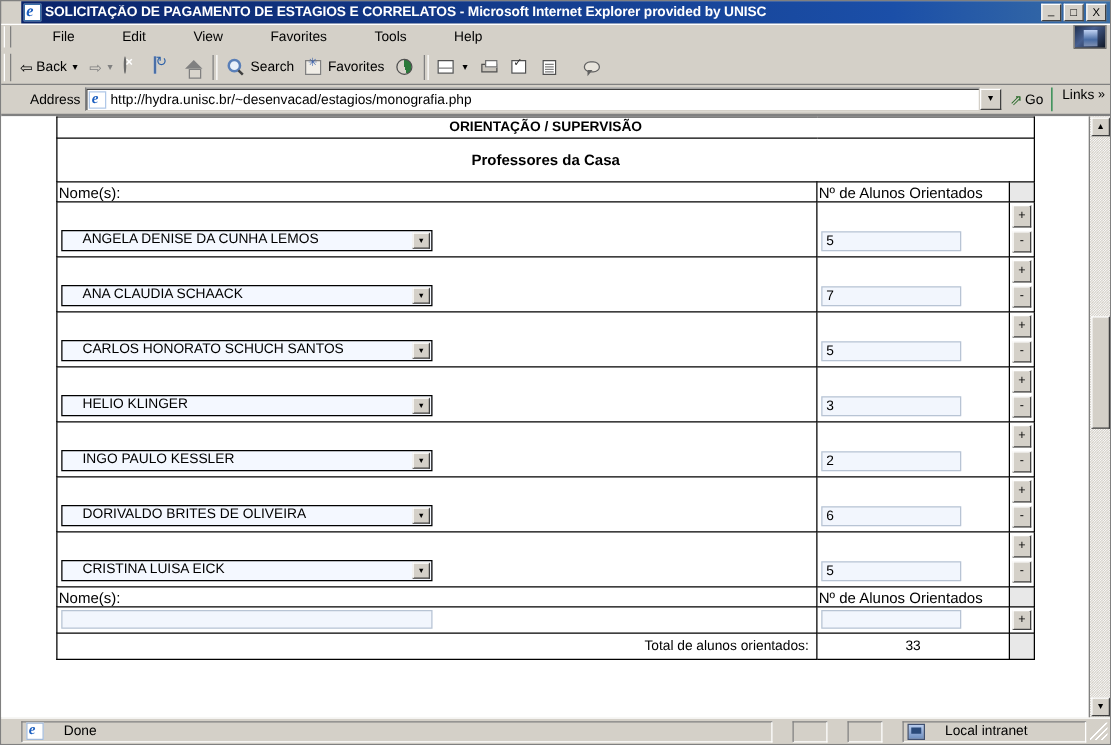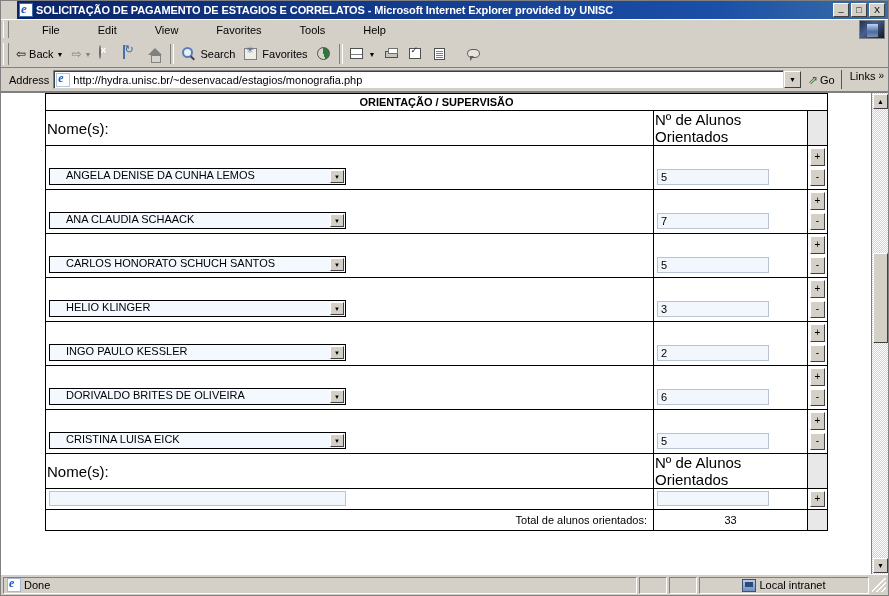--- a/index.html
+++ b/index.html
@@ -246,21 +246,21 @@
 
   
   .addrbar {
     height: 23px;
     background: #d4d0c8;
     display: flex; align-items: center;
     flex: none;
     border-bottom: 1px solid #808080;
     position: relative;
   }
-  .addr-label { font-size: 11px; padding: 0 4px 0 8px; color:#000; }
+  .addr-label { font-size: 11px; padding: 0 4px 0 23px; color:#000; }
   .addr-field {
     flex: 1 1 auto;
     height: 19px;
     background: #ffffff;
     border: 1px solid #808080;
     border-right-color:#d4d0c8; border-bottom-color:#d4d0c8;
     box-shadow: inset 1px 1px 0 #404040;
     display: flex; align-items: center;
     box-sizing: border-box;
     margin-right: 0;
@@ -339,21 +339,21 @@
   }
   .section-band {
     text-align: center;
     font-weight: bold;
     font-size: 12px;
     height: 34px;
     background: #ffffff;
   }
   .col-head {
     height: 15px;
-    font-size: 15px;
+    font-size: 12px;
     padding-left: 1px !important;
     background: #ffffff;
   }
   .spacer-col { background: #e8e8e8; }
 
   .row-name { height: 43px; position: relative; }
   .row-num  { height: 43px; position: relative; }
   .row-btns { width: 20px; padding: 0 !important; position: relative; }
   .sel-wrap { position:absolute; left:3px; bottom:4px; width:297px; height:17px; }
   .sel-box {
@@ -474,25 +474,26 @@
     gap: 2px;
   }
   .sb-panel {
     height: 17px;
     border: 1px solid #808080;
     border-right-color:#ffffff; border-bottom-color:#ffffff;
     box-sizing:border-box;
     display:flex; align-items:center;
     font-size:11px;
     padding: 0 3px;
-    gap: 3px;
+    gap: 16px;
+    margin-left: 14px;
   }
   .sb-main { flex: 1 1 auto; }
   .sb-small { width: 28px; }
-  .sb-zone { width: 170px; justify-content: center; }
+  .sb-zone { width: 147px; }
   .sb-grip {
     width: 14px; height: 14px;
     flex:none;
     background:
       linear-gradient(135deg, transparent 45%, #ffffff 46%, #ffffff 52%, transparent 53%),
       linear-gradient(135deg, transparent 62%, #ffffff 63%, #ffffff 69%, transparent 70%),
       linear-gradient(135deg, transparent 79%, #ffffff 80%, #ffffff 86%, transparent 87%);
     margin-left: 1px;
     position: relative;
   }
@@ -644,20 +645,23 @@
           <col style="width:608px">
           <col style="width:154px">
           <col style="width:20px">
         </colgroup>
 
         <tbody>
             <tr>
           <td class="hdr-band" colspan="3">ORIENTAÇÃO / SUPERVISÃO</td>
         </tr>
 
+        <tr>
+          <td class="section-band" colspan="3">Professores da Casa</td>
+        </tr>
 
         <tr>
           <td class="col-head">Nome(s):</td>
           <td class="col-head">Nº de Alunos Orientados</td>
           <td class="col-head spacer-col"></td>
         </tr>
 
         <tr>
           <td class="row-name">
             <div class="sel-wrap">

